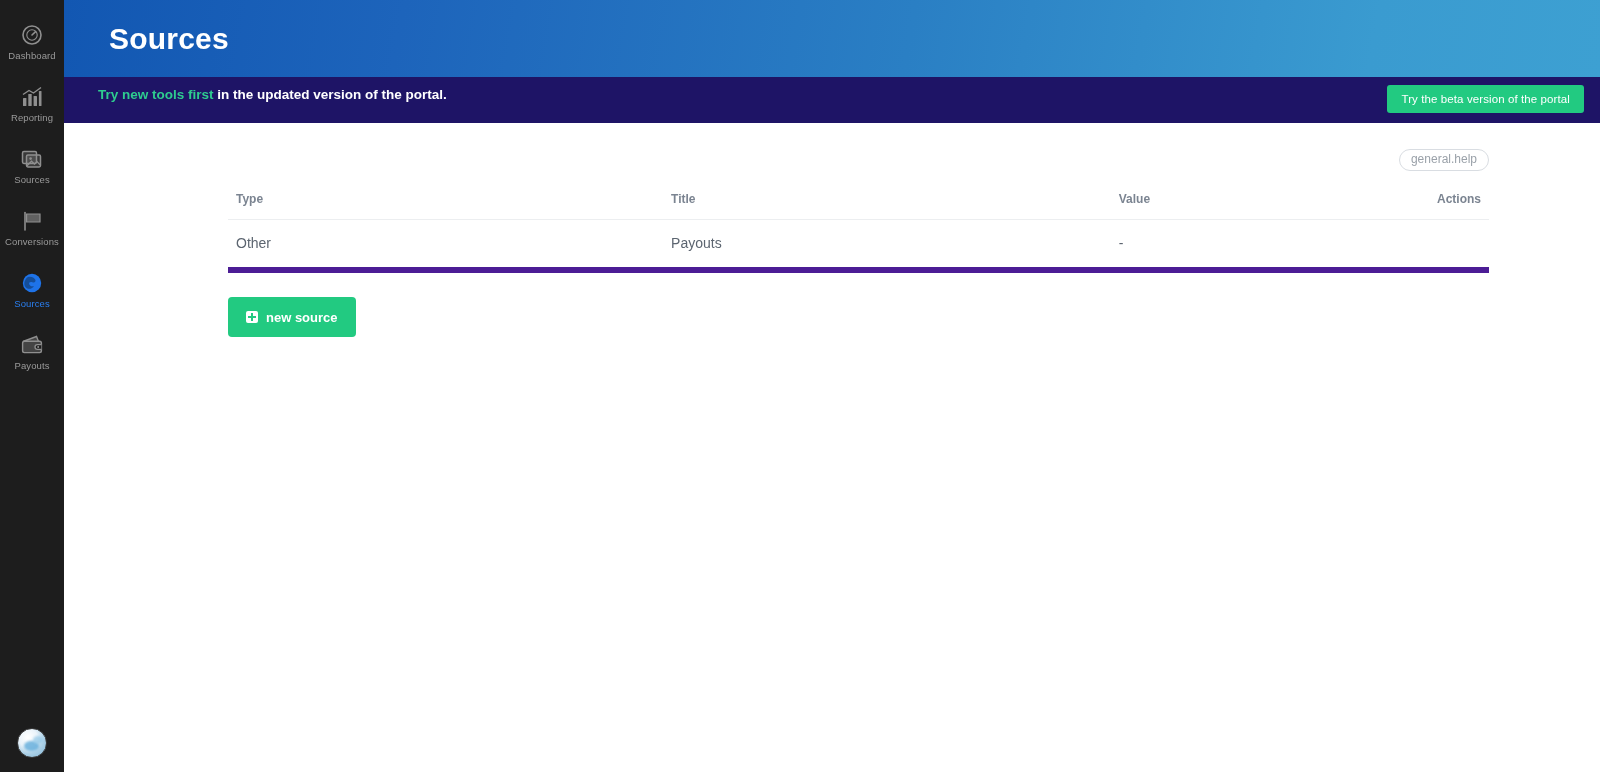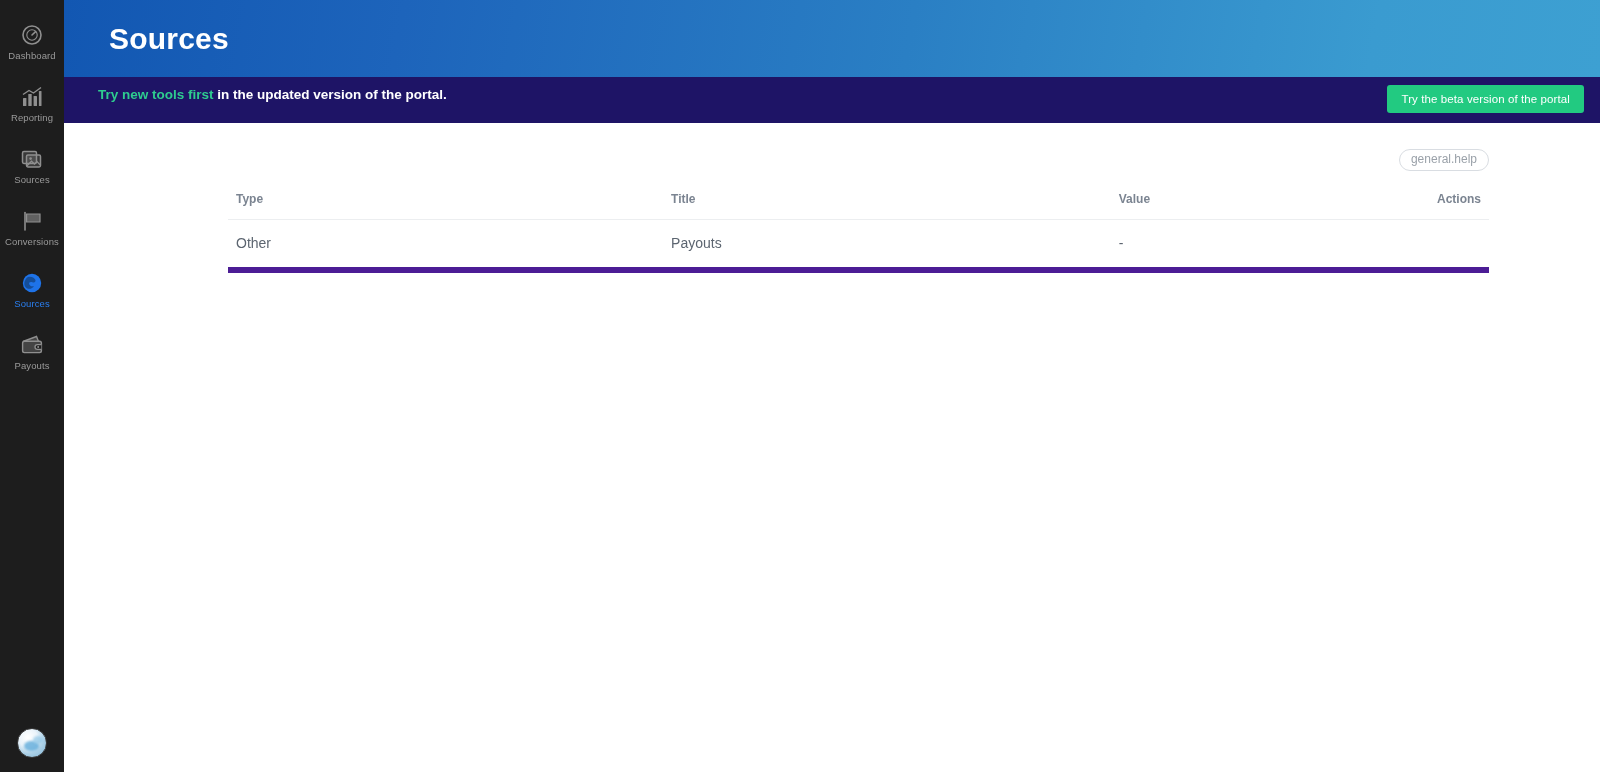--- a/index.html
+++ b/index.html
@@ -358,16 +358,20 @@
         <tbody>
           <tr>
             <td>Other</td>
             <td>Payouts</td>
             <td>-</td>
             <td class="col-actions"></td>
           </tr>
         </tbody>
       </table>
 
+      <button class="new-btn">
+        <span class="plus-box"></span>
+        <span>new source</span>
+      </button>
 
     </div>
   </div>
 </div>
 
 </body></html>

